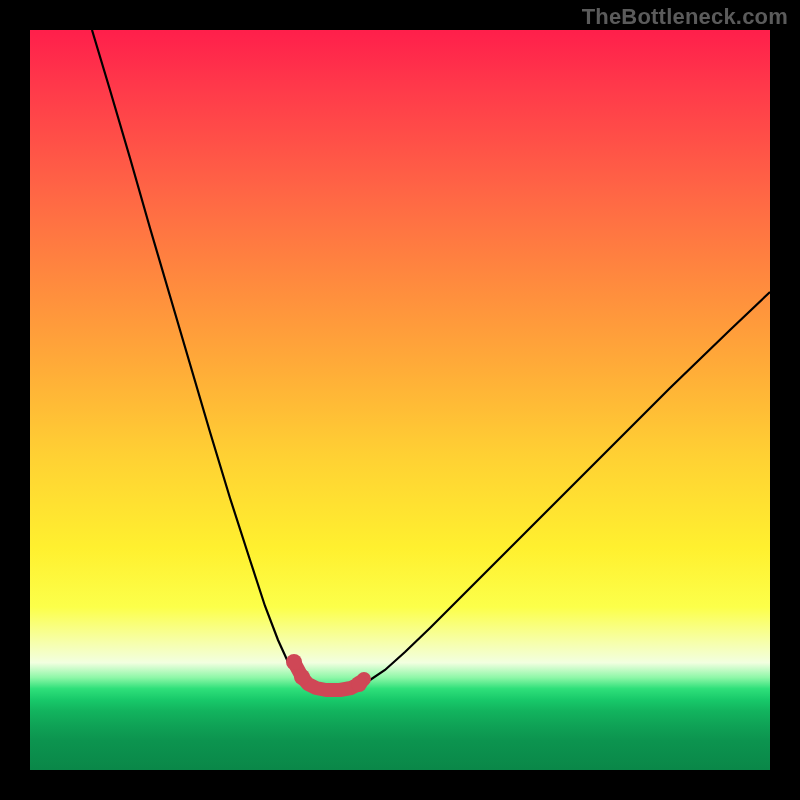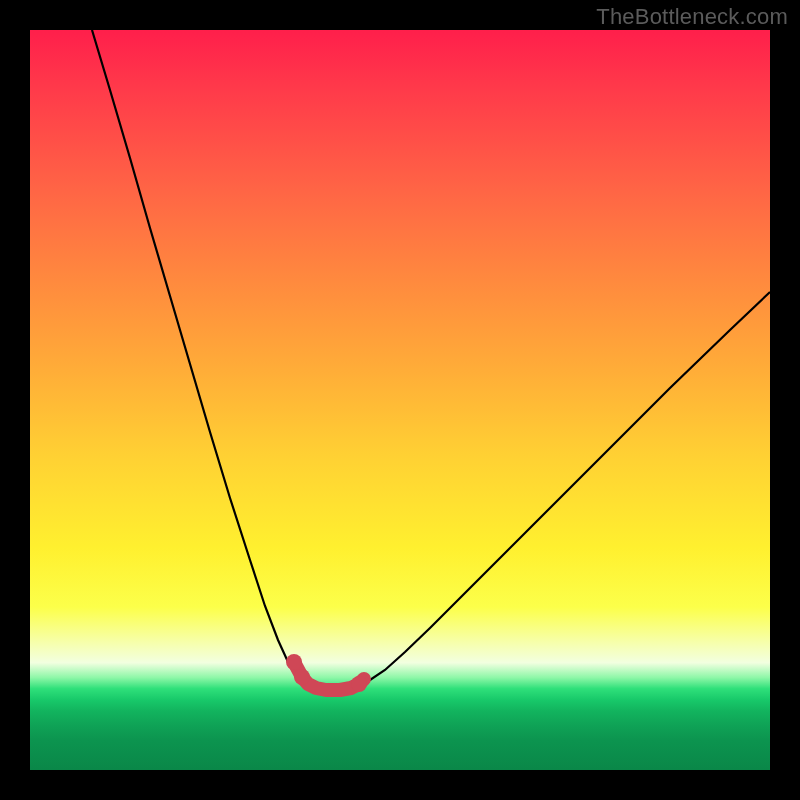--- a/index.html
+++ b/index.html
@@ -52,21 +52,21 @@
     top: 30px;
     width: 740px;
     height: 740px;
     overflow: visible;
   }
   .watermark {
     position: absolute;
     top: 4px;
     right: 12px;
     font-size: 22px;
-    font-weight: 400;
+    font-weight: 700;
     color: #5b5b5b;
     letter-spacing: 0.2px;
     user-select: none;
   }
 </style>
 </head>
 <body>
 
 <div class="frame">
   <div class="plot-area"></div>

